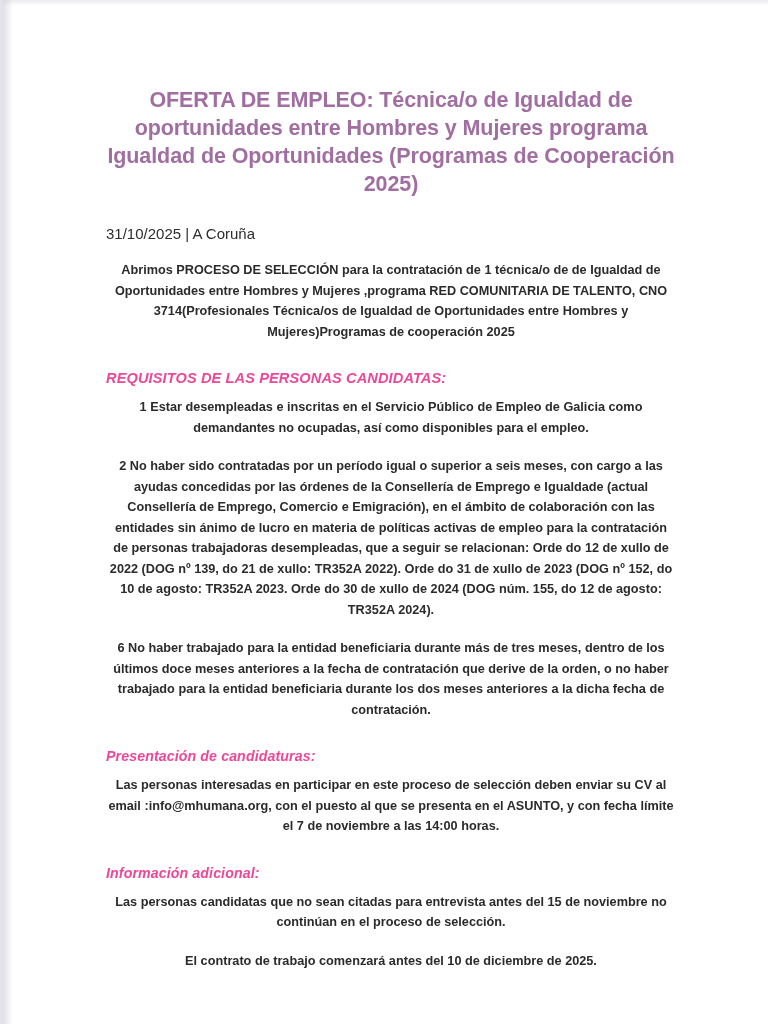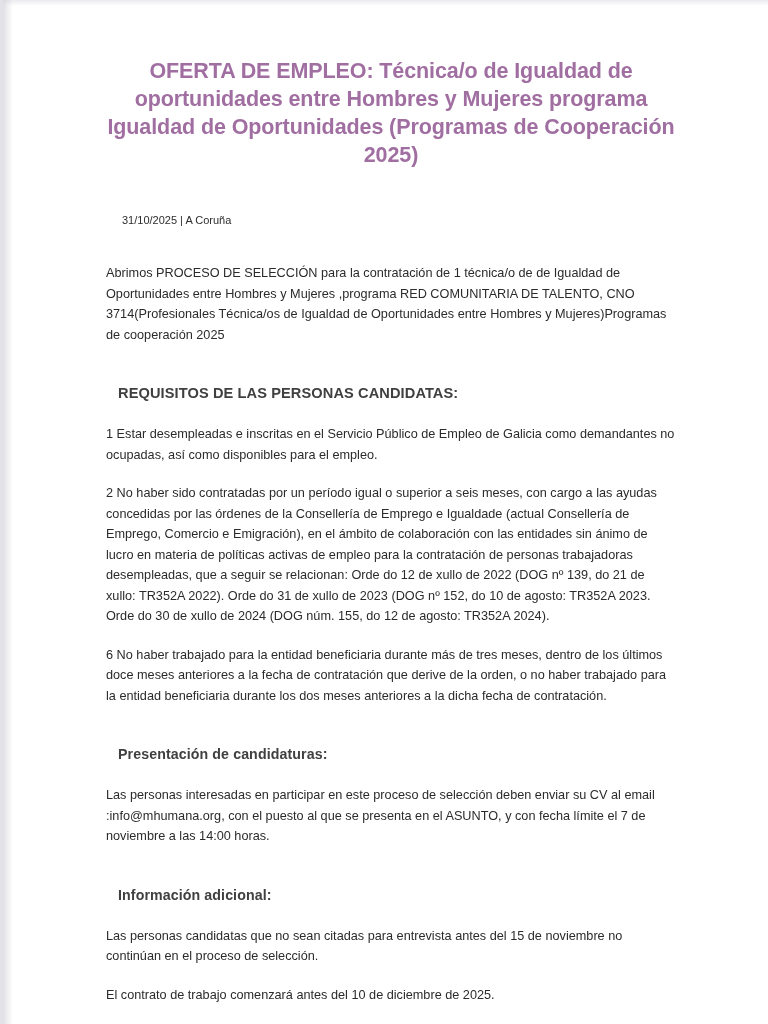--- a/index.html
+++ b/index.html
@@ -45,57 +45,59 @@
 
   #content {
     position: absolute;
     left: 103px;
     top: 0;
     width: 570px;
   }
 
   .doc-title {
     margin: 0;
-    padding-top: 57px;
+    padding-top: 86px;
     font-size: 21.5px;
     line-height: 28px;
     font-weight: bold;
     text-align: center;
     color: #a06ea1;
     letter-spacing: -0.1px;
   }
 
   .meta-line {
-    margin: 16px;
+    margin: 0;
     padding-top: 27px;
-    font-size: 11px;
+    font-size: 15px;
     line-height: 17px;
     color: #2d2d2d;
   }
 
   .body-para {
     margin: 0;
     padding-top: 18px;
     font-size: 12.7px;
     line-height: 20.5px;
     color: #2b2b2b;
-    text-align: left;
+    text-align: center;
+    font-weight: bold;
   }
 
   .body-para.tight {
     padding-top: 11px;
   }
 
   .section-heading {
-    margin: 12px;
+    margin: 0;
     padding-top: 26px;
     font-size: 14.6px;
     line-height: 20px;
     font-weight: bold;
-    color: #404040;
+    font-style: italic;
+    color: #ec4899;
     letter-spacing: 0.1px;
   }
 
   .section-heading.sub {
     font-size: 14.2px;
     font-weight: bold;
   }
 
   .section-heading + .body-para {
     padding-top: 9px;

